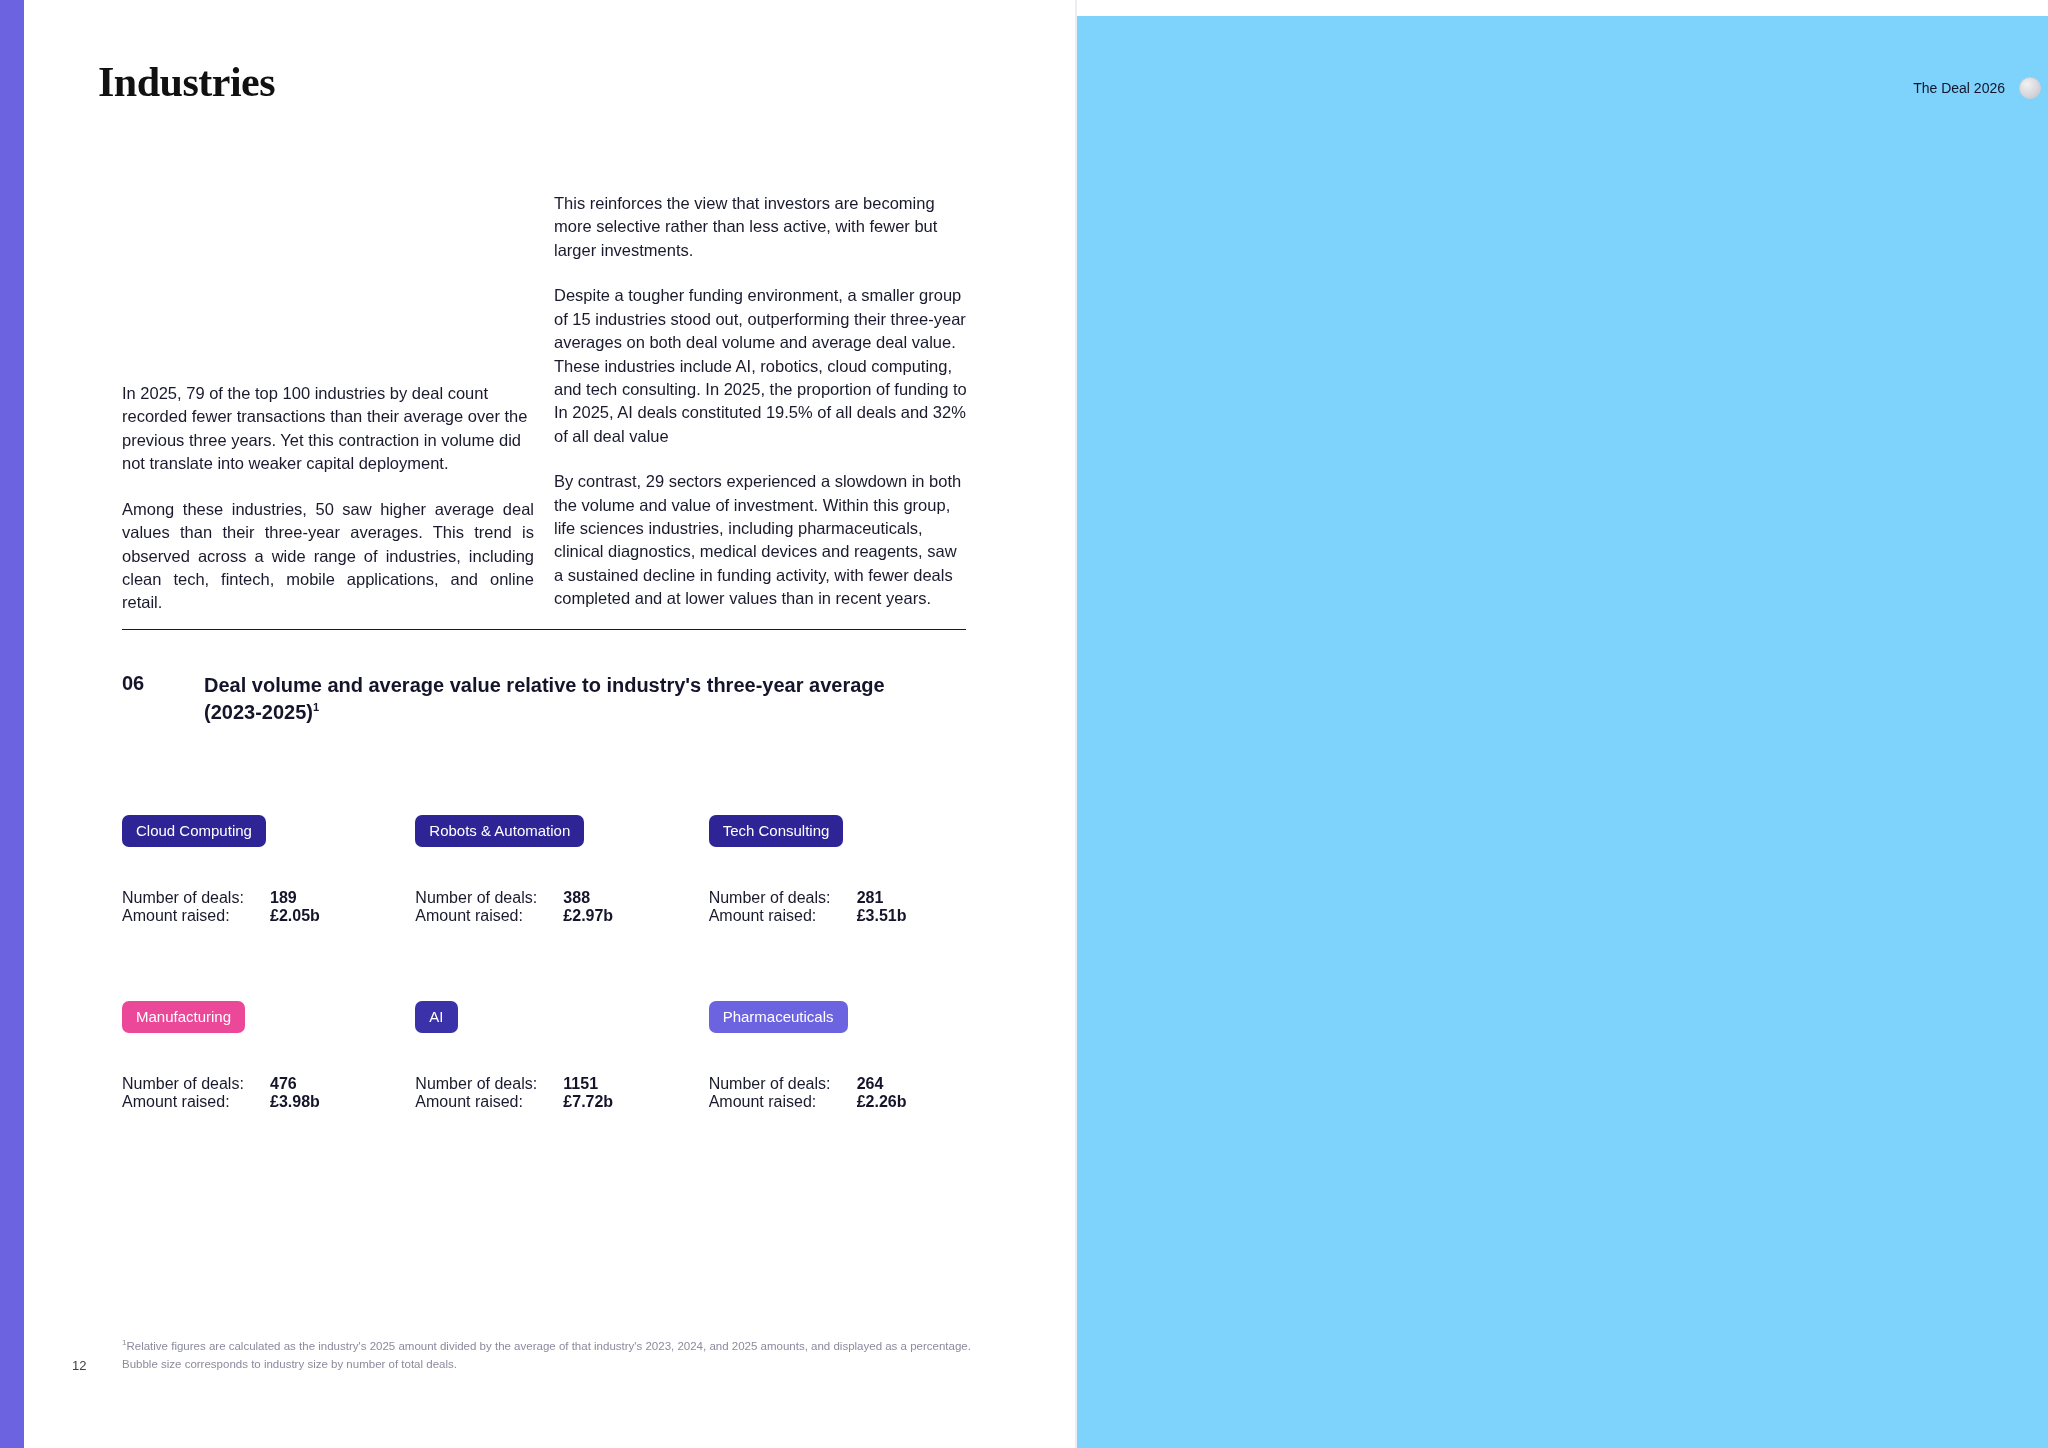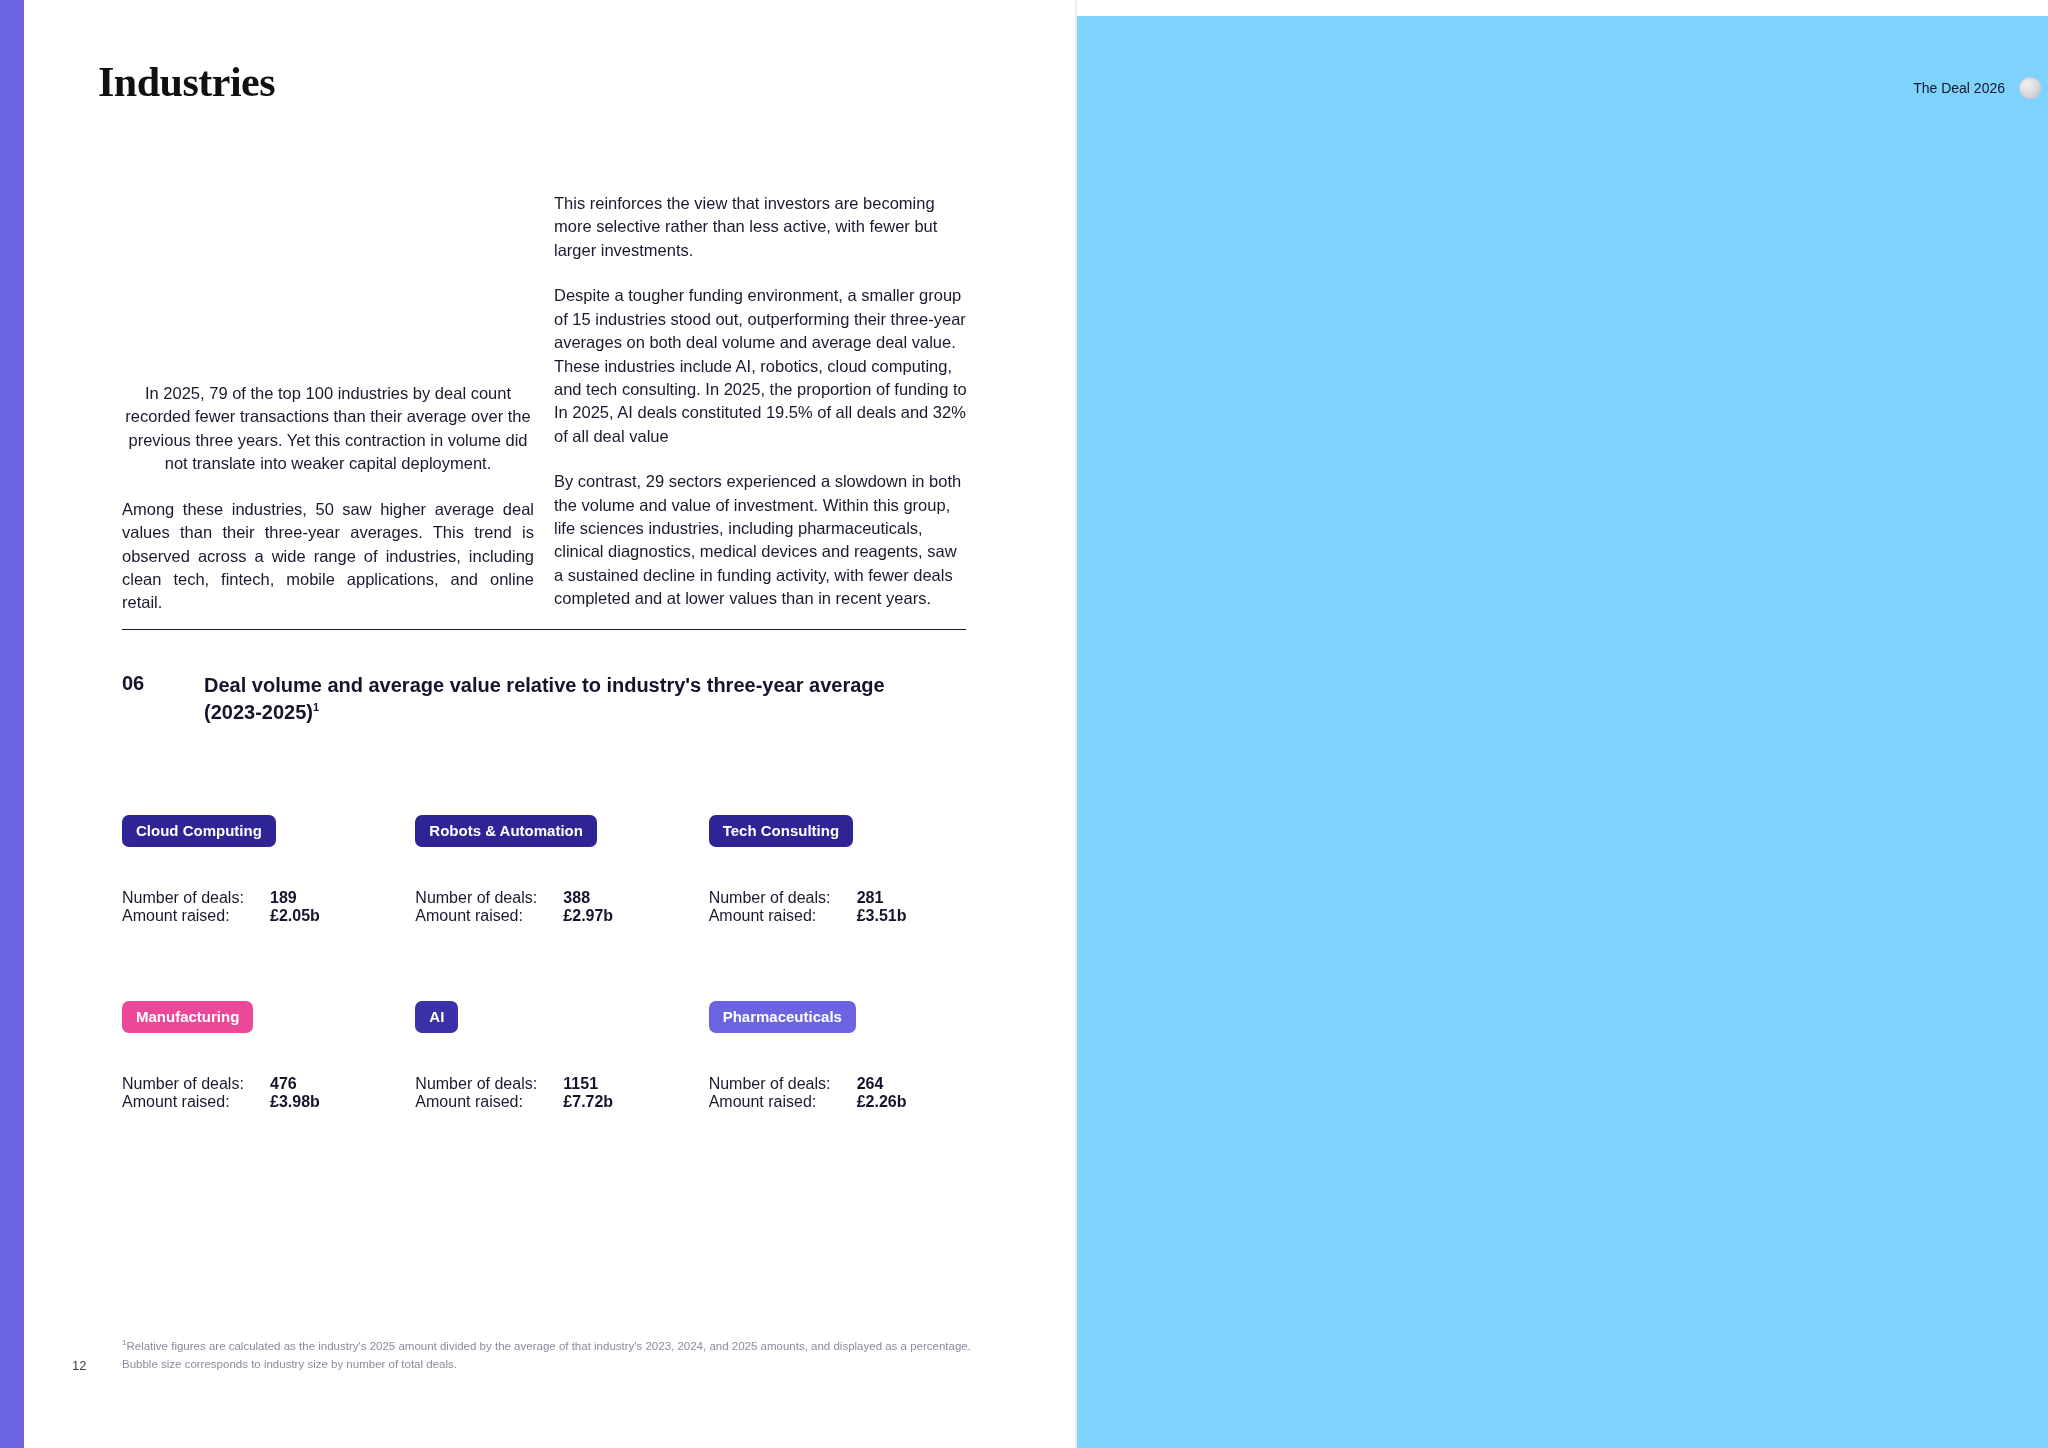--- a/index.html
+++ b/index.html
@@ -23,41 +23,41 @@
     position: absolute; left: 74px; top: 58px;
     font-family: "Liberation Serif", serif;
     font-size: 42px; font-weight: 700; letter-spacing: -0.5px; color: #111;
   }
 
   .col-left-text {
     position: absolute; left: 98px; top: 382px; width: 412px;
     font-size: 16.5px; line-height: 1.42; color: #1a1a2e;
   }
   .col-left-text p { margin-bottom: 22px; text-align: justify; }
-  .col-left-text p:first-child { text-align: center; }
+  .col-left-text p:first-child { text-align: left; }
 
   .col-right-text {
     position: absolute; left: 530px; top: 192px; width: 415px;
     font-size: 16.5px; line-height: 1.42; color: #1a1a2e;
   }
   .col-right-text p { margin-bottom: 22px; text-align: left; }
 
   .divider { position: absolute; left: 98px; top: 629px; width: 844px; height: 1px; background: #1a1a2e; }
 
   .fig-num { position: absolute; left: 98px; top: 672px; font-size: 20px; font-weight: 700; }
   .fig-title { position: absolute; left: 180px; top: 672px; width: 720px; font-size: 20px; font-weight: 700; line-height: 1.36; }
   .fig-title sup { font-size: 11px; vertical-align: super; font-weight: 700; }
 
   .cards { position: absolute; left: 98px; top: 815px; width: 880px; }
   .card-row { display: flex; gap: 0; }
   .card-row + .card-row { margin-top: 76px; }
   .card { width: 310px; }
   .chip {
     display: inline-block; border-radius: 7px; color: #fff;
-    font-size: 15px; font-weight: 700; padding: 8px 14px 9px; line-height: 1;
+    font-size: 15px; font-weight: 400; padding: 8px 14px 9px; line-height: 1;
     white-space: nowrap;
   }
   .card .stat { display: flex; margin-top: 42px; font-size: 16px; }
   .card .stat .lbl { width: 148px; color: #1a1a2e; }
   .card .stat .val { font-weight: 700; }
   .card .stat + .stat { margin-top: 0; }
 
   .footnote {
     position: absolute; left: 98px; top: 1337px; width: 850px;
     font-size: 11.5px; line-height: 1.6; color: #8b8b9e;

